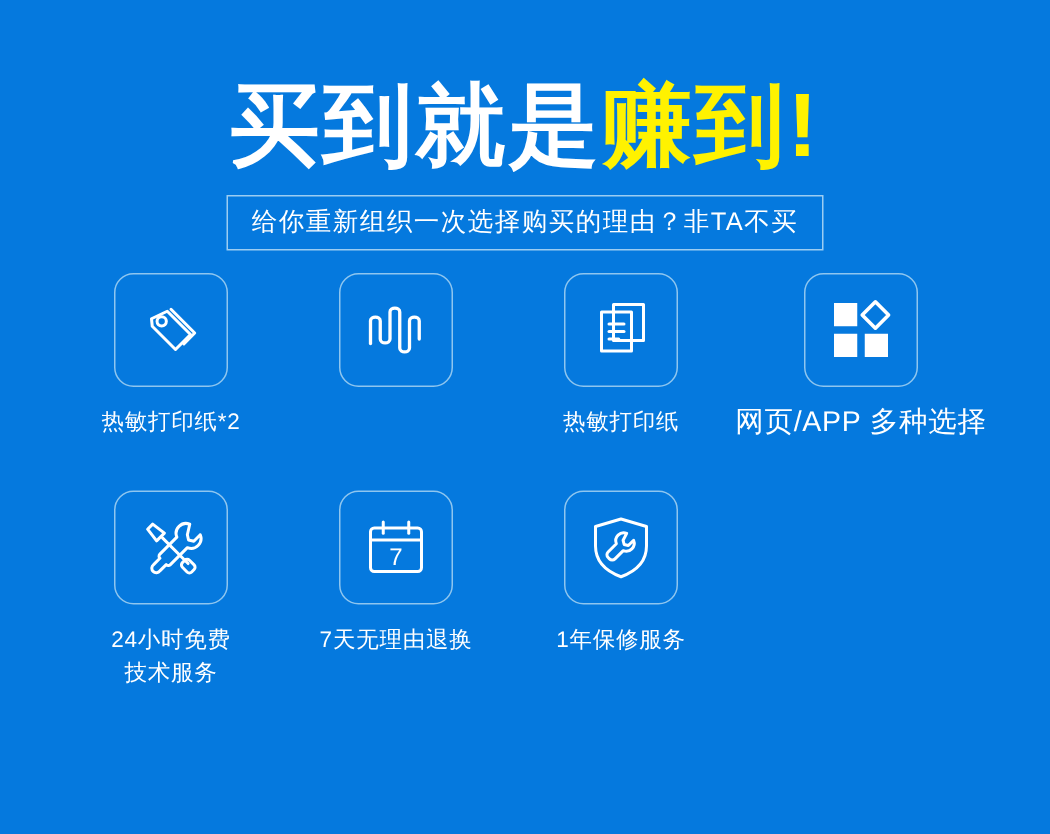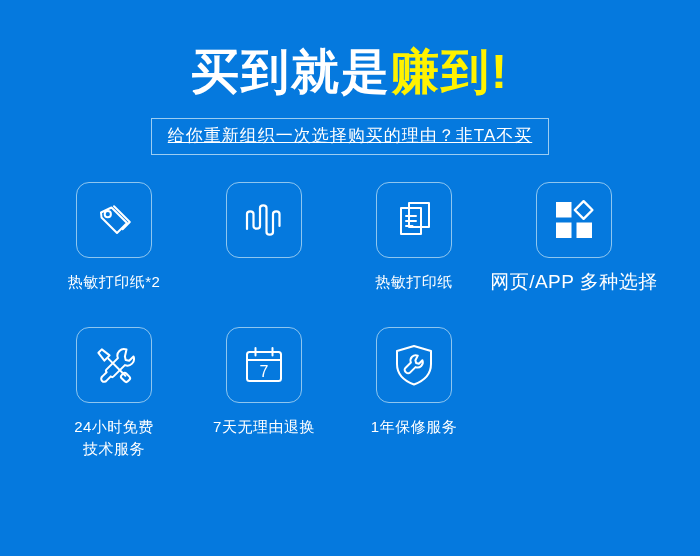--- a/index.html
+++ b/index.html
@@ -20,44 +20,43 @@
     height: 556px;
     background: #0579de;
   }
 
   
   .header {
     padding-top: 38px;
     text-align: center;
   }
   .headline {
-    font-size: 48px;
+    font-size: 60px;
     line-height: 60px;
     font-weight: bold;
     letter-spacing: 2px;
-    margin: 4px;
+    margin: 16px;
     white-space: nowrap;
   }
   .headline .part-primary { color: #ffffff; }
   .headline .part-accent  { color: #fff200; }
 
   .subtitle-wrap {
     margin-top: 16px;
     display: flex;
     justify-content: center;
   }
   .subtitle-box {
     border: 1px solid #9ccdf2;
     color: #ffffff;
     font-size: 17px;
     line-height: 20px;
     letter-spacing: 1px;
     padding: 7px 16px 8px 16px;
     white-space: nowrap;
-    text-decoration: underline;
   }
 
   
   .features {
     position: absolute;
     left: 0;
     top: 182px;
     width: 700px;
   }
   .feature-row {

